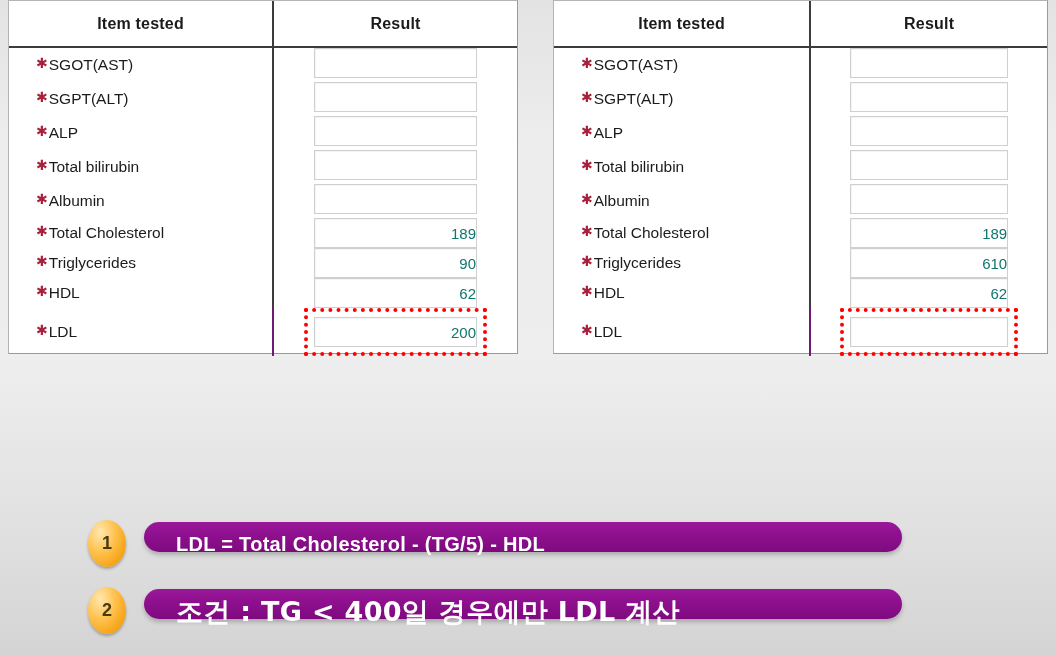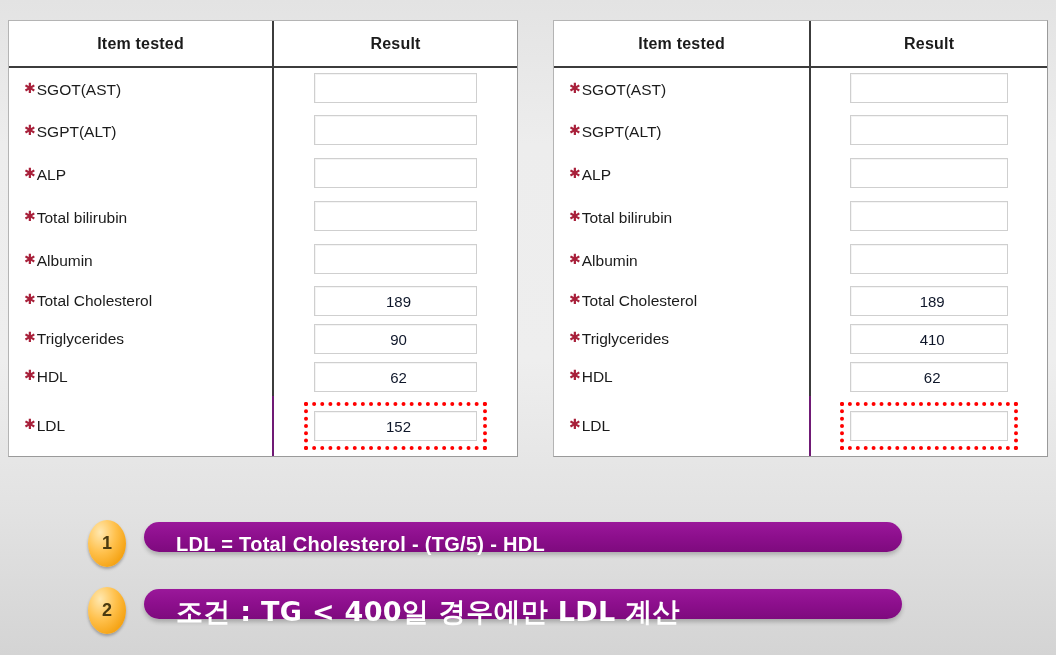--- a/index.html
+++ b/index.html
@@ -19,27 +19,27 @@
   .tables-area {
     position: absolute;
     left: 0;
     top: 0;
     width: 1056px;
     height: 500px;
   }
 
   .panel {
     position: absolute;
-    top: 20px;
+    top: 0;
     background: #ffffff;
     border: 1px solid #b4b4b4;
     border-right-color: #9a9a9a;
     border-bottom-color: #9a9a9a;
     box-sizing: border-box;
-    height: 437px;
+    height: 354px;
   }
   .panel.left  { left: 8px;  width: 510px; }
   .panel.right { left: 553px; width: 495px; }
 
   table.grid {
     width: 100%;
     height: 100%;
     border-collapse: collapse;
     table-layout: fixed;
   }
@@ -62,21 +62,21 @@
     color: #1b1b1b;
     text-align: center;
     letter-spacing: .2px;
   }
   thead th.th-item {
     border-right: 2px solid #3c3c3c;
   }
 
   tbody td.cell-item {
     border-right: 2px solid #3c3c3c;
-    padding-left: 15px;
+    padding-left: 27px;
     font-size: 15.5px;
     color: #1b1b1b;
     white-space: nowrap;
   }
   tbody tr:last-child td.cell-item {
     border-right: 2px solid #701a75;
   }
   tbody td.cell-result {
     text-align: center;
   }
@@ -93,24 +93,24 @@
 
   .field {
     display: inline-block;
     width: 163px;
     height: 30px;
     line-height: 30px;
     background: #ffffff;
     border: 1px solid #cfcfcf;
     box-shadow: inset 1px 1px 0 #f4f4f4;
     box-sizing: border-box;
-    text-align: center;
+    text-align: right;
     padding-left: 6px;
     font-size: 15px;
-    color: #0f172a;
+    color: #0f766e;
     position: relative;
   }
   .panel.right .field { width: 158px; }
 
   
   .hl-wrap {
     display: inline-block;
     position: relative;
     padding: 5px 6px;
     border: 4px dotted #ff0000;
@@ -214,21 +214,21 @@
           <tr>
             <td class="cell-item col-item"><span class="star">✱</span><span class="item-label">Triglycerides</span></td>
             <td class="cell-result col-result"><div class="field">90</div></td>
           </tr>
           <tr>
             <td class="cell-item col-item"><span class="star">✱</span><span class="item-label">HDL</span></td>
             <td class="cell-result col-result"><div class="field">62</div></td>
           </tr>
           <tr>
             <td class="cell-item col-item"><span class="star">✱</span><span class="item-label">LDL</span></td>
-            <td class="cell-result col-result"><div class="hl-wrap"><div class="field">152</div></div></td>
+            <td class="cell-result col-result"><div class="hl-wrap"><div class="field">200</div></div></td>
           </tr>
         </tbody>
     </table>
   </div>
 
   <div class="panel right">
     <table class="grid">
       <thead>
         <tr>
           <th class="th-item col-item">Item tested</th>
@@ -255,21 +255,21 @@
           <tr>
             <td class="cell-item col-item"><span class="star">✱</span><span class="item-label">Albumin</span></td>
             <td class="cell-result col-result"><div class="field"></div></td>
           </tr>
           <tr>
             <td class="cell-item col-item"><span class="star">✱</span><span class="item-label">Total Cholesterol</span></td>
             <td class="cell-result col-result"><div class="field">189</div></td>
           </tr>
           <tr>
             <td class="cell-item col-item"><span class="star">✱</span><span class="item-label">Triglycerides</span></td>
-            <td class="cell-result col-result"><div class="field">410</div></td>
+            <td class="cell-result col-result"><div class="field">610</div></td>
           </tr>
           <tr>
             <td class="cell-item col-item"><span class="star">✱</span><span class="item-label">HDL</span></td>
             <td class="cell-result col-result"><div class="field">62</div></td>
           </tr>
           <tr>
             <td class="cell-item col-item"><span class="star">✱</span><span class="item-label">LDL</span></td>
             <td class="cell-result col-result"><div class="hl-wrap"><div class="field"></div></div></td>
           </tr>
         </tbody>

